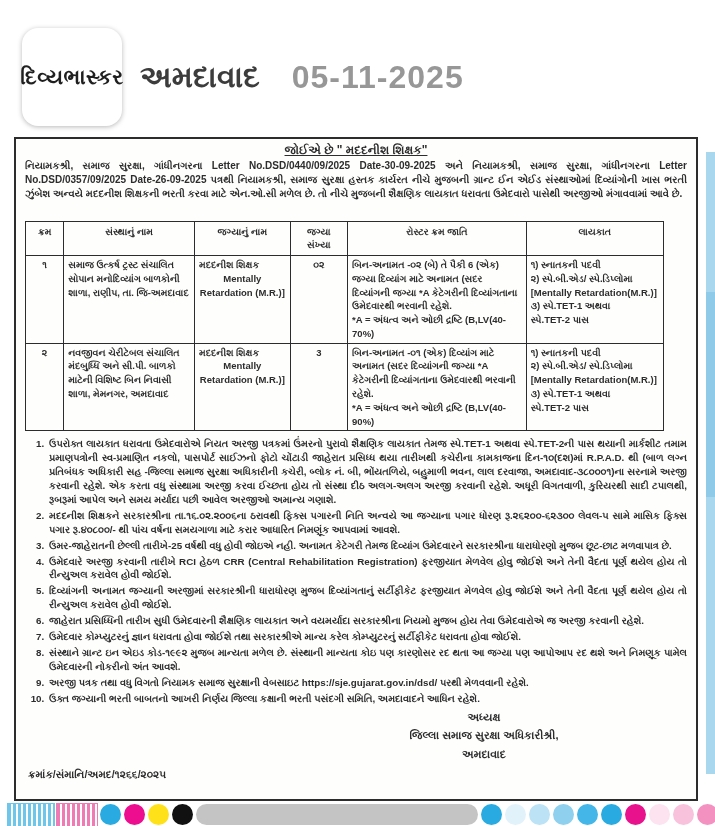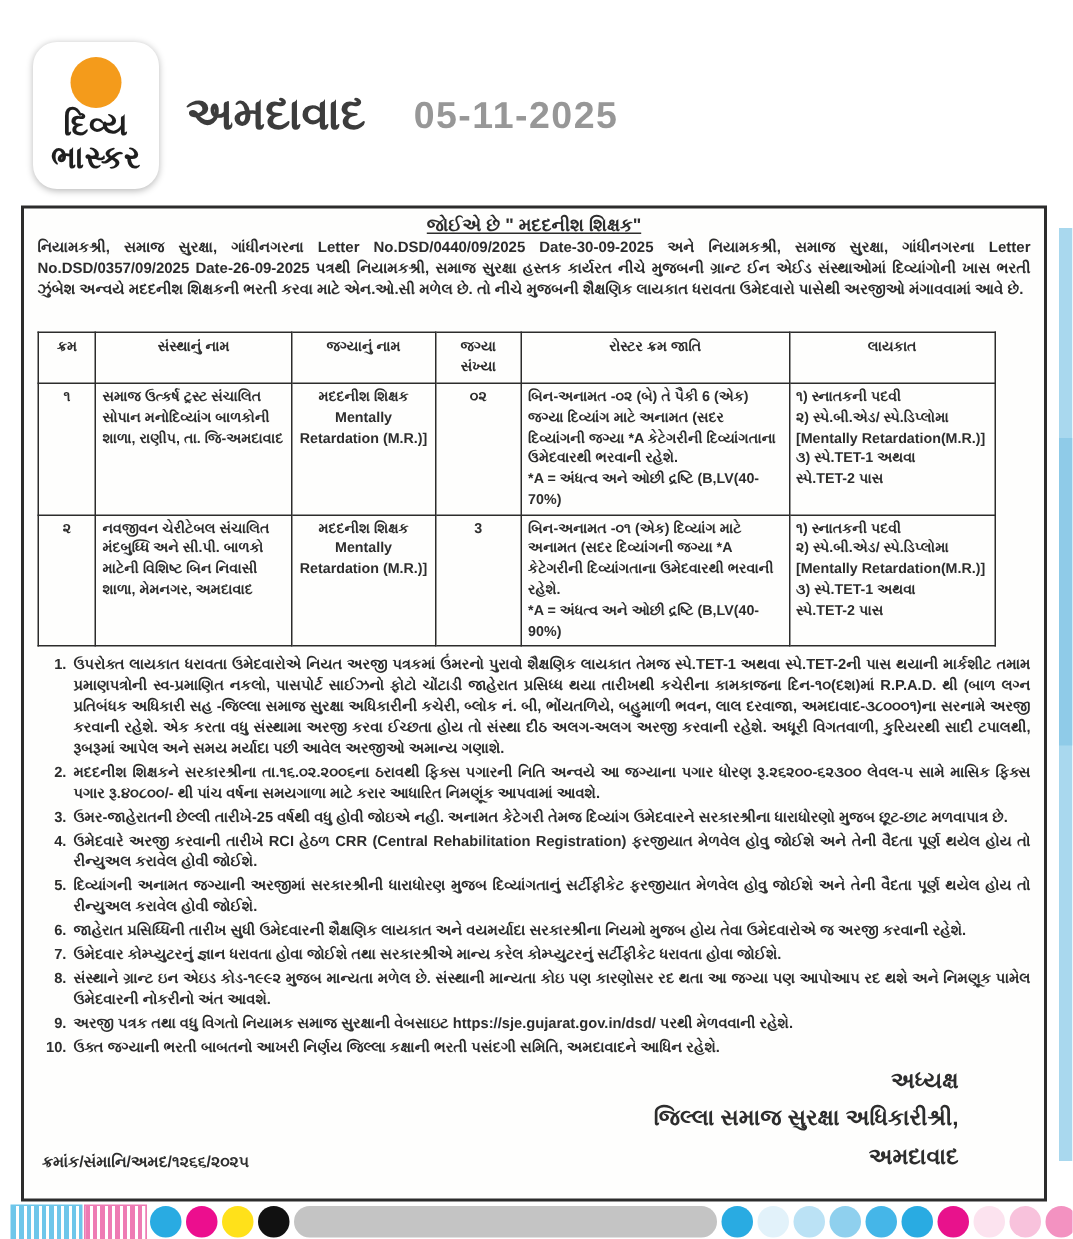--- a/index.html
+++ b/index.html
@@ -6,56 +6,56 @@
   body{
     width:715px;height:826px;background:#ffffff;
     font-family:"Liberation Sans","DejaVu Sans",sans-serif;
     position:relative;overflow:hidden;color:#2e2e2e;
   }
   .page{position:absolute;inset:0;background:#ffffff;}
 
   
   .masthead{position:absolute;top:28px;left:22px;display:flex;align-items:center;gap:18px;}
   .logo-card{
-    width:84px;height:98px;background:#ffffff;border-radius:16px;
+    width:100px;height:98px;background:#ffffff;border-radius:16px;
     box-shadow:0 1px 5px rgba(0,0,0,0.28);
-    display:flex;flex-direction:column;align-items:center;justify-content:center;
+    display:flex;flex-direction:row;align-items:center;justify-content:center;
   }
   .logo-sun{width:34px;height:34px;border-radius:50%;background:#F49B1B;margin-bottom:1px;}
   .logo-text{font-weight:bold;font-size:21px;line-height:1.02;color:#1f1f1f;text-align:center;letter-spacing:0.5px;}
   .masthead-city{font-size:30px;font-weight:bold;color:#3c3c3c;}
-  .masthead-date{font-size:25px;font-weight:bold;color:#979797;margin-left:14px;letter-spacing:1px;}
+  .masthead-date{font-size:32px;font-weight:bold;color:#979797;margin-left:14px;letter-spacing:1px;}
 
   
   .doc{
     position:absolute;left:14px;top:137px;width:684px;height:664px;
     border:2px solid #2c2c2c;background:#fefefd;box-sizing:border-box;
     padding:3px 9px 6px 9px;color:#2d2d2d;overflow:hidden;
   }
   .doc-title{text-align:center;font-weight:bold;text-decoration:underline;font-size:12px;margin:1px 0 2px 0;}
   .intro{font-size:10px;font-weight:bold;line-height:1.42;text-align:justify;}
 
   table.vac{border-collapse:collapse;width:96.5%;margin-top:19px;}
   table.vac th,table.vac td{
     border:1.6px solid #2c2c2c;font-size:9.5px;font-weight:bold;
     padding:2px 4px;vertical-align:top;line-height:1.45;
   }
   table.vac th{text-align:center;white-space:pre-line;padding:3px 2px;}
   .col-sr{width:6%;}   .col-inst{width:20.5%;} .col-post{width:15%;}
   .col-cnt{width:9%;}  .col-roster{width:28%;} .col-qual{width:21.5%;}
   td.c{text-align:center;}
   td.qual{white-space:pre-line;text-align:left;}
-  .post-guj{text-align:center;}
+  .post-guj{}
   .post-en{text-align:center;}
 
   .cond-head{font-weight:bold;font-size:11px;text-decoration:underline;margin-top:4px;}
   ol.conds{margin:6px 0 0 0;padding-left:22px;font-size:9.8px;font-weight:bold;line-height:1.42;text-align:justify;}
   ol.conds li{margin-bottom:2px;padding-left:2px;}
 
-  .sig{width:310px;margin:2px 48px 0 auto;text-align:right;font-weight:bold;font-size:15px;line-height:1.7;}
+  .sig{width:310px;margin:2px 48px 0 auto;text-align:center;font-weight:bold;font-size:11px;line-height:1.7;}
   .ref-no{position:absolute;left:12px;bottom:18px;font-weight:bold;font-size:10.5px;text-align:right;}
 
   
   .side-strip{position:absolute;right:0;top:152px;width:9px;height:622px;background:#a9d8ee;}
   .side-strip .seg{width:100%;height:33%;background:#8fcbe8;margin-top:140px;}
 
   
   .print-strip{
     position:absolute;left:0;top:803px;width:740px;height:23px;
     display:flex;align-items:center;gap:3px;padding-left:8px;

